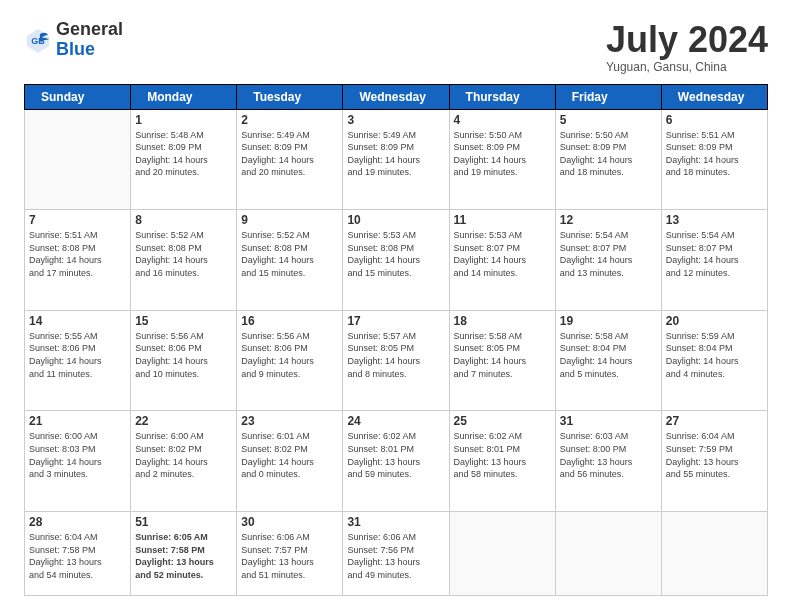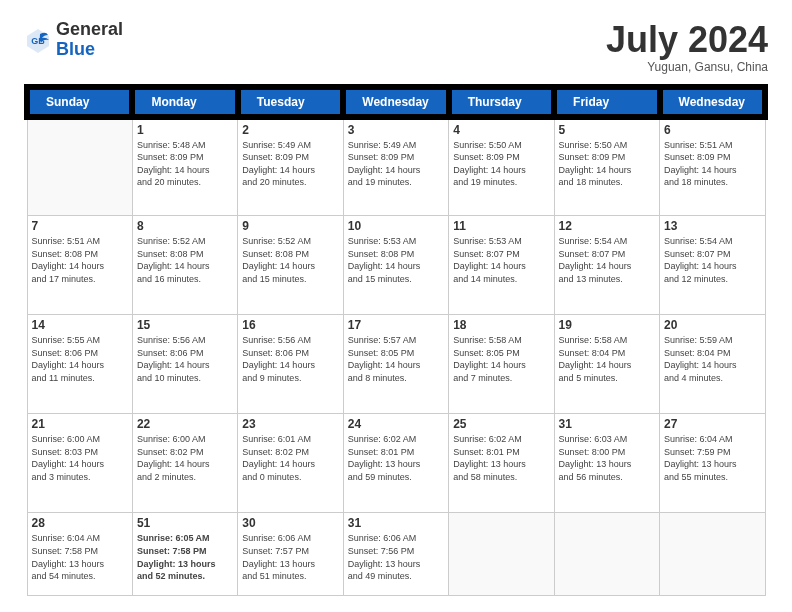--- a/index.html
+++ b/index.html
@@ -33,21 +33,20 @@
       font-weight: bold;
       line-height: 1.1;
     }
     .logo-general { color: #333; }
     .logo-blue { color: #1565c0; }
     .logo-icon {
       width: 28px;
       height: 28px;
     }
     .title-area {
-      text-align: right;
     }
     .month-title {
       font-size: 36px;
       font-weight: bold;
       color: #333;
       line-height: 1.1;
     }
     .location {
       font-size: 12px;
       color: #555;
@@ -58,21 +57,21 @@
       border-collapse: collapse;
       width: 100%;
       table-layout: fixed;
     }
     .calendar th {
       background: #1565c0;
       color: #fff;
       font-size: 12px;
       font-weight: bold;
       padding: 5px 16px;
-      border: 6px solid #000000;
+      border: 1px solid #000000;
       text-align: left;
     }
     .calendar td {
       border: 1px solid #ccc;
       vertical-align: top;
       padding: 3px 4px;
       font-size: 9.5px;
       color: #333;
       background: #fff;
       height: 88px;

